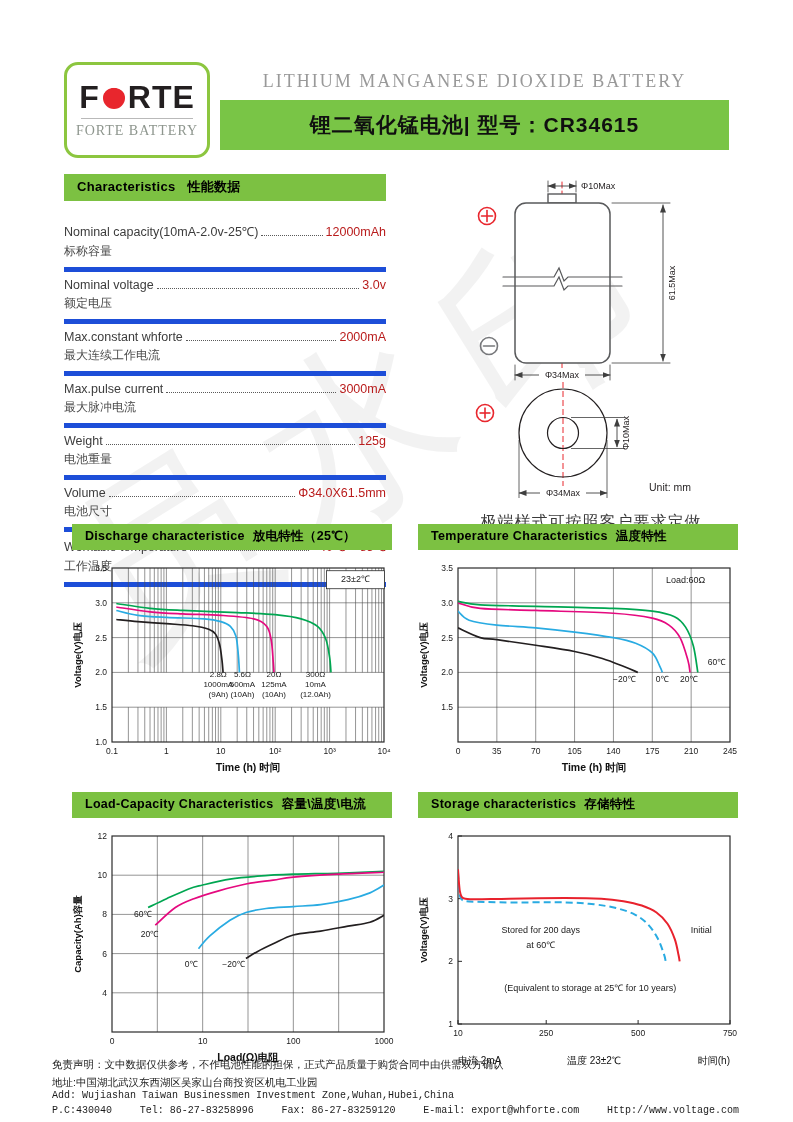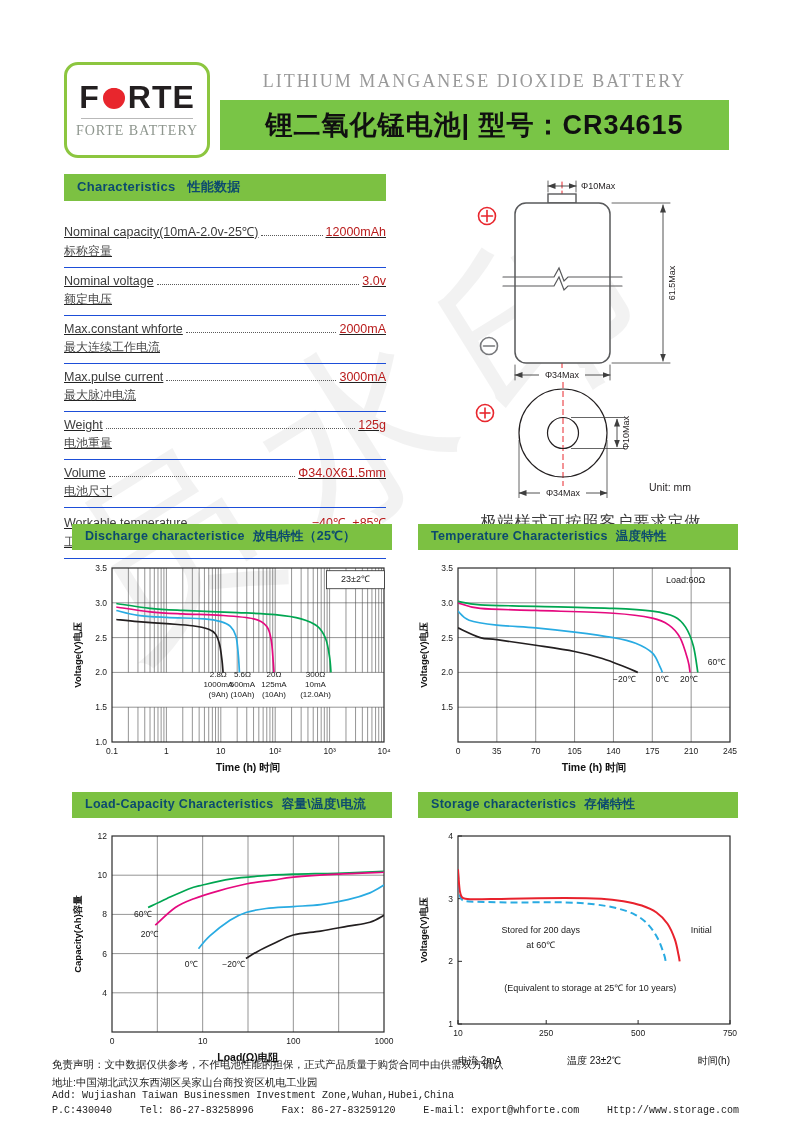--- a/index.html
+++ b/index.html
@@ -13,28 +13,28 @@
   .logo-box{width:140px;height:90px;border:3px solid #8cc63f;border-radius:14px;
         display:flex;flex-direction:column;justify-content:center;align-items:center;background:#fff;flex:none;}
   .brand{display:flex;align-items:center;font-weight:bold;font-size:32px;letter-spacing:1px;color:#231f20;line-height:1;}
   .brand svg{margin:0 1px;}
   .logo-div{width:112px;border-top:1px solid #b9b9b9;margin:5px 0 4px;}
   .logo-sub{font-family:"Liberation Serif",serif;font-size:14px;color:#8e968e;letter-spacing:1px;}
   .hdr-right{flex:1;margin-left:10px;display:flex;flex-direction:column;}
   .hdr-strip{height:38px;background:#fff;display:flex;align-items:center;justify-content:center;
         font-family:"Liberation Serif",serif;font-size:18px;color:#999;letter-spacing:2px;}
   .hdr-green{height:50px;background:#79c546;display:flex;align-items:center;justify-content:center;
-        font-size:27px;font-weight:bold;color:#101010;letter-spacing:1px;}
-  
-  .bar{background:#7cc142;color:#0c4a6e;font-weight:bold;font-size:13px;padding:4px 16px 5px 13px;letter-spacing:0.3px;}
+        font-size:21px;font-weight:bold;color:#101010;letter-spacing:1px;}
+  
+  .bar{background:#7cc142;color:#000000;font-weight:bold;font-size:13px;padding:4px 16px 5px 13px;letter-spacing:0.3px;}
   .bar .cn{margin-left:8px;}
   
   .chars{left:64px;top:174px;width:322px;}
   .spec-list{margin-top:16px;}
-  .spec-row{border-bottom:1px solid #1d4ed8;padding:6px 0 7px;text-decoration:underline;}
+  .spec-row{border-bottom:5px solid #1d4ed8;padding:6px 0 7px;}
   .spec-en{display:flex;align-items:baseline;font-size:12.5px;color:#3c3c3c;}
   .leader{flex:1;border-bottom:1.6px dotted #5a5a5a;margin:0 3px 3px;}
   .spec-val{white-space:pre;color:#b91c1c;}
   .spec-cn{font-size:12px;color:#4a4a4a;margin-top:3px;}
   
   .diagram{left:445px;top:176px;width:292px;}
   .diag-caption{text-align:center;font-size:16px;color:#3a3a3a;margin-top:2px;letter-spacing:1px;}
   
   .sec{width:320px;}
   .sec .bar{font-size:12.5px;}
@@ -482,17 +482,17 @@
     <div class="f-line">免责声明：文中数据仅供参考，不作电池性能的担保，正式产品质量于购货合同中由供需双方确认</div>
     <div class="f-line f2">
       <span>地址:中国湖北武汉东西湖区吴家山台商投资区机电工业园</span>
       <span class="mono">Add: Wujiashan Taiwan Businessmen Investment Zone,Wuhan,Hubei,China</span>
     </div>
     <div class="f-line f3 mono">
       <span>P.C:430040</span>
       <span>Tel: 86-27-83258996</span>
       <span>Fax: 86-27-83259120</span>
       <span>E-mail: export@whforte.com</span>
-      <span>Http://www.storage.com</span>
+      <span>Http://www.voltage.com</span>
     </div>
   </div>
 
 </div>
 
 </body></html>

